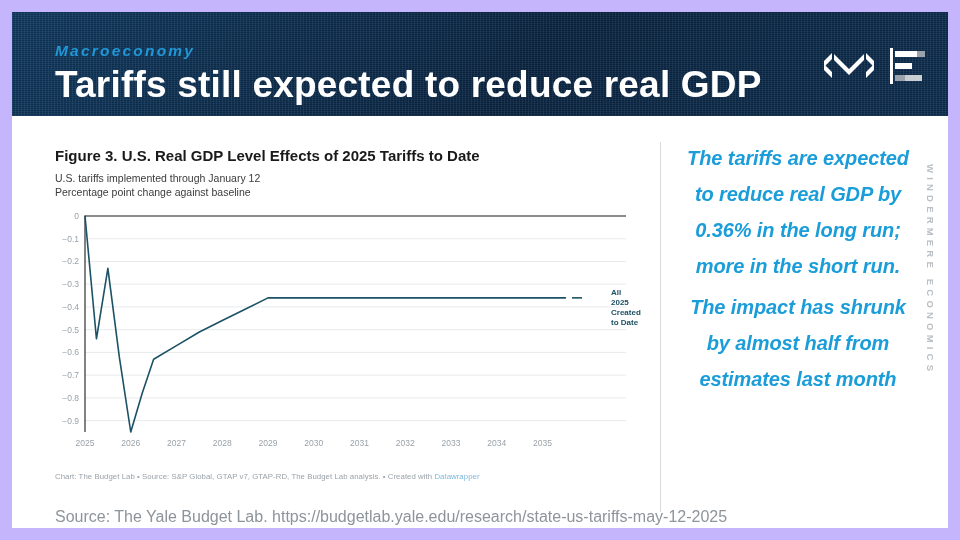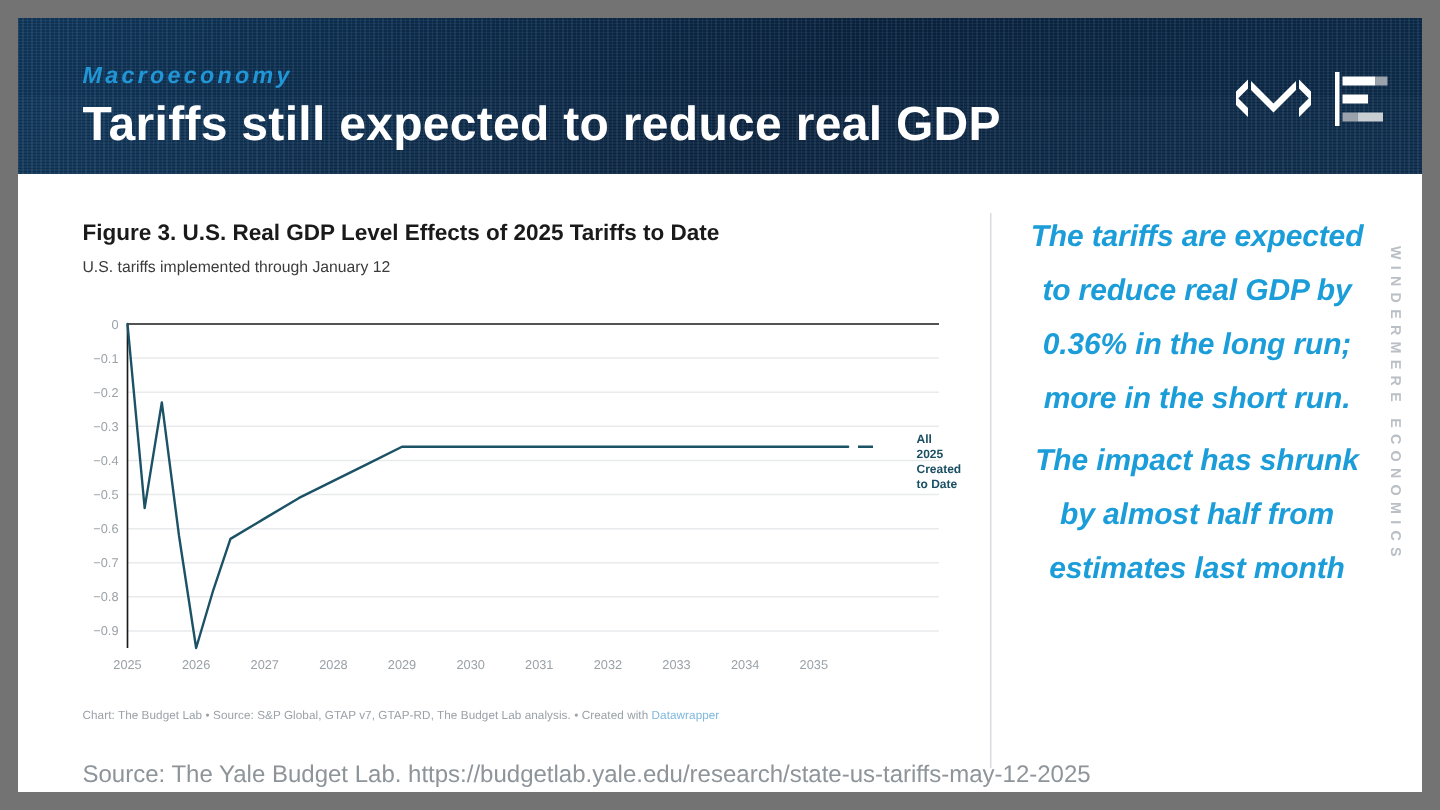--- a/index.html
+++ b/index.html
@@ -1,21 +1,21 @@
 <!DOCTYPE html>
 <html><head>
 <meta charset="utf-8">
 <style>
   html,body{margin:0;padding:0;}
   body{
     width:960px;height:540px;overflow:hidden;
     font-family:"Liberation Sans", sans-serif;
     background:#0d9dd8;
   }
-  .slide{position:relative;width:960px;height:540px;background:#737373;}
+  .slide{position:relative;width:960px;height:540px;background:#c4b5fd;}
 
   
   .card{
     position:absolute;left:12px;top:12px;
     width:936px;height:516px;background:#ffffff;
   }
 
   
   .header{
     position:absolute;left:0;top:0;width:936px;height:104px;
@@ -26,21 +26,21 @@
       linear-gradient(135deg,#10395f 0%,#0a2441 55%,#0d2e4f 100%);
     overflow:hidden;
   }
   .eyebrow{
     position:absolute;left:43px;top:30px;
     color:#2196d6;font-size:15.5px;font-weight:bold;font-style:italic;
     letter-spacing:2.2px;
   }
   .headline{
     position:absolute;left:43px;top:52px;
-    color:#ffffff;font-size:32px;font-weight:bold;letter-spacing:.2px;
+    color:#ffffff;font-size:37px;font-weight:bold;letter-spacing:.2px;
     white-space:nowrap;
   }
   .logo-wrap{position:absolute;right:18px;top:36px;display:flex;align-items:center;gap:14px;}
   .wlogo{display:block;}
   .barmark{display:block;}
 
   
   .chart-panel{
     position:absolute;left:0;top:104px;width:636px;height:412px;
     background:#ffffff;
@@ -124,20 +124,21 @@
           <rect x="5" y="27" width="10" height="6" fill="#9aa3ab"></rect>
           <rect x="15" y="27" width="17" height="6" fill="#c9ced3"></rect>
         </svg>
       </div>
     </div>
 
     <div class="chart-panel">
       <div class="fig-title">Figure 3. U.S. Real GDP Level Effects of 2025 Tariffs to Date</div>
       <div class="fig-sub">
         <div>U.S. tariffs implemented through January 12</div>
+        <div>Percentage point change against baseline</div>
       </div>
 
       <div class="plot">
         <svg id="chart-svg" width="575" height="250" viewBox="0 0 575 250">
             <line x1="30" y1="8" x2="571" y2="8" stroke="#1a1a1a" stroke-width="1.1"></line>
             <text x="24" y="11" text-anchor="end" font-family="&quot;Liberation Sans&quot;, sans-serif" font-size="8.5" fill="#9aa2a8">0</text>
             <line x1="30" y1="30.73684210526316" x2="571" y2="30.73684210526316" stroke="#e8eaec" stroke-width="1"></line>
             <text x="24" y="33.736842105263165" text-anchor="end" font-family="&quot;Liberation Sans&quot;, sans-serif" font-size="8.5" fill="#9aa2a8">−0.1</text>
             <line x1="30" y1="53.47368421052632" x2="571" y2="53.47368421052632" stroke="#e8eaec" stroke-width="1"></line>
             <text x="24" y="56.47368421052632" text-anchor="end" font-family="&quot;Liberation Sans&quot;, sans-serif" font-size="8.5" fill="#9aa2a8">−0.2</text>

